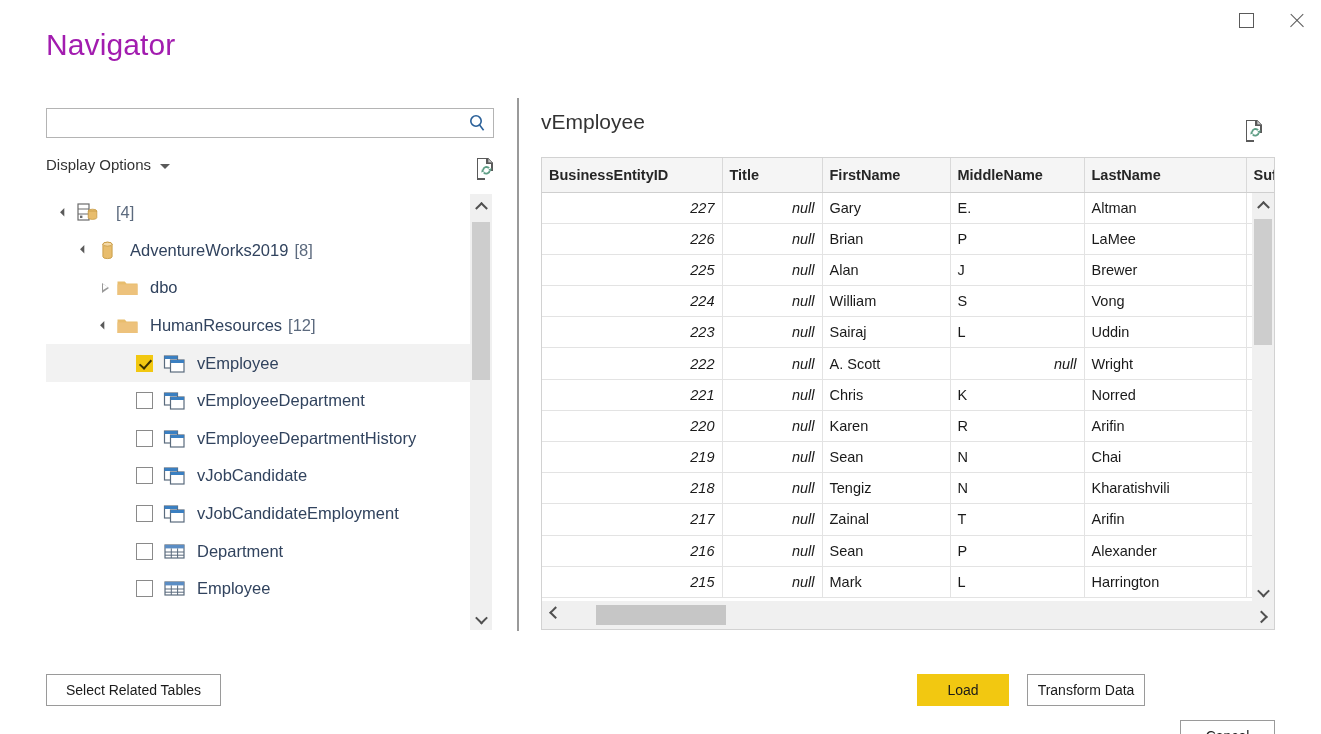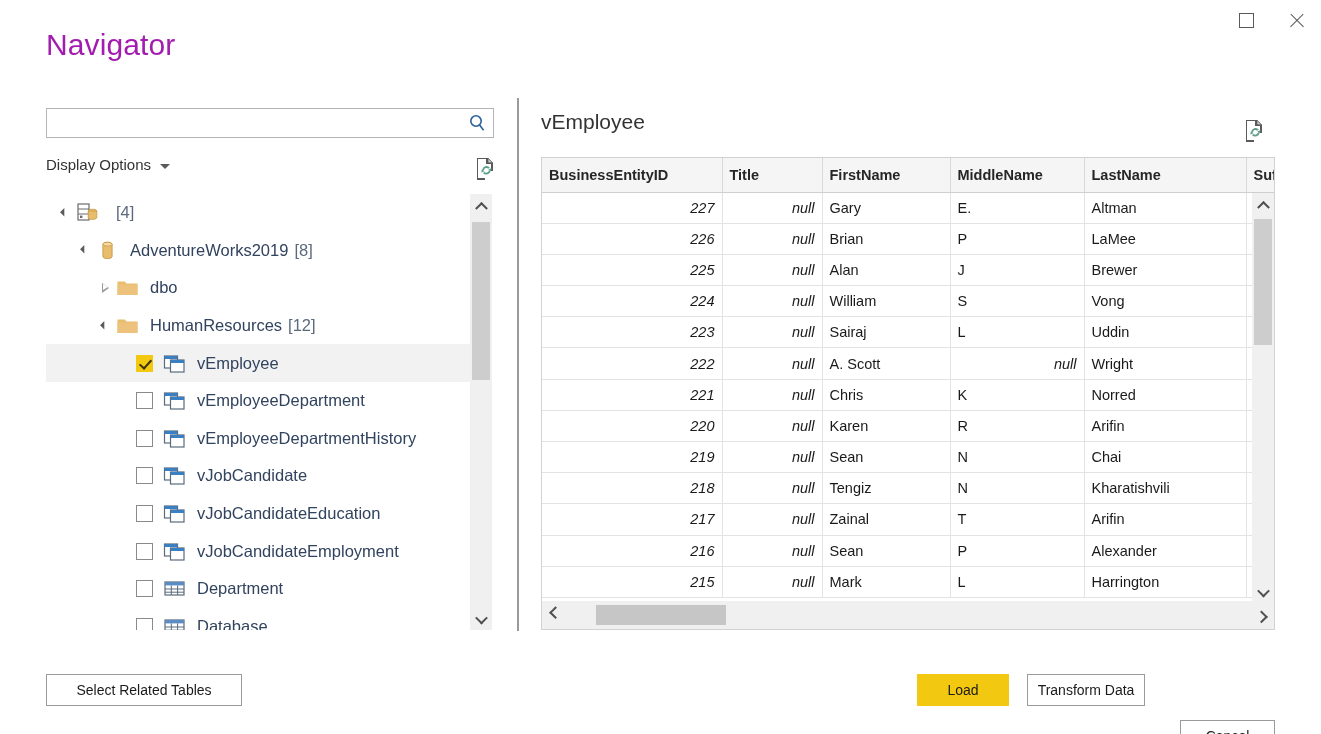--- a/index.html
+++ b/index.html
@@ -218,21 +218,21 @@
 
   
   .footer { position: absolute; left: 0; top: 660px; width: 1321px; height: 74px; }
   .btn {
     position: absolute; top: 14px; height: 32px;
     border: 1px solid #9a9a9a; background: #fff;
     font-size: 14px; color: #1a1a1a; cursor: default;
     font-family: "Liberation Sans", sans-serif;
     display: flex; align-items: center; justify-content: center;
   }
-  .btn-related { left: 46px; width: 196px; }
+  .btn-related { left: 46px; width: 175px; }
   .btn-load { left: 917px; width: 92px; background: #f2c811; border-color: #f2c811; }
   .btn-transform { left: 1027px; width: 118px; }
   .btn-cancel { left: 1180px; width: 95px; margin-top: 46px; }
 </style>
 </head>
 <body>
 
 <div id="app">
 
   <div class="titlebar">
@@ -389,33 +389,20 @@
             <span class="tw"></span>
             <span class="chk"></span>
             <span class="ico">
               <svg width="23" height="21" viewBox="0 0 23 21">
                 <rect x="1.5" y="3" width="13" height="12" fill="#fff" stroke="#5a6b7d" stroke-width="1.2"></rect>
                 <rect x="1.5" y="3" width="13" height="3" fill="#3a7fc1"></rect>
                 <rect x="7.5" y="7" width="13.5" height="12" fill="#fff" stroke="#5a6b7d" stroke-width="1.2"></rect>
                 <rect x="7.5" y="7" width="13.5" height="3" fill="#3a7fc1"></rect>
               </svg>
             </span>
-            <span class="tree-label">vJobCandidateEducation</span>
-          </div>
-          <div class="tree-row" style="padding-left: 68px;">
-            <span class="tw"></span>
-            <span class="chk"></span>
-            <span class="ico">
-              <svg width="23" height="21" viewBox="0 0 23 21">
-                <rect x="1.5" y="3" width="13" height="12" fill="#fff" stroke="#5a6b7d" stroke-width="1.2"></rect>
-                <rect x="1.5" y="3" width="13" height="3" fill="#3a7fc1"></rect>
-                <rect x="7.5" y="7" width="13.5" height="12" fill="#fff" stroke="#5a6b7d" stroke-width="1.2"></rect>
-                <rect x="7.5" y="7" width="13.5" height="3" fill="#3a7fc1"></rect>
-              </svg>
-            </span>
             <span class="tree-label">vJobCandidateEmployment</span>
           </div>
           <div class="tree-row" style="padding-left: 68px;">
             <span class="tw"></span>
             <span class="chk"></span>
             <span class="ico">
               <svg width="23" height="21" viewBox="0 0 23 21">
                 <rect x="2" y="4" width="19" height="13" fill="#fff" stroke="#5a6b7d" stroke-width="1.2"></rect>
                 <rect x="2" y="4" width="19" height="3.4" fill="#5b8dc4"></rect>
                 <line x1="2" y1="11" x2="21" y2="11" stroke="#5a6b7d" stroke-width="1"></line>
@@ -432,21 +419,21 @@
             <span class="ico">
               <svg width="23" height="21" viewBox="0 0 23 21">
                 <rect x="2" y="4" width="19" height="13" fill="#fff" stroke="#5a6b7d" stroke-width="1.2"></rect>
                 <rect x="2" y="4" width="19" height="3.4" fill="#5b8dc4"></rect>
                 <line x1="2" y1="11" x2="21" y2="11" stroke="#5a6b7d" stroke-width="1"></line>
                 <line x1="2" y1="14.2" x2="21" y2="14.2" stroke="#5a6b7d" stroke-width="1"></line>
                 <line x1="8.3" y1="7.4" x2="8.3" y2="17" stroke="#5a6b7d" stroke-width="1"></line>
                 <line x1="14.6" y1="7.4" x2="14.6" y2="17" stroke="#5a6b7d" stroke-width="1"></line>
               </svg>
             </span>
-            <span class="tree-label">Database</span>
+            <span class="tree-label">Employee</span>
           </div>
         </div>
 
       <div class="vbar" style="left:424px; top:0; height:436px;">
         <div class="arrow up">
           <span class="chev up"></span>
         </div>
         <div class="vthumb" style="top:28px; height:158px;"></div>
         <div class="arrow down">
           <span class="chev down"></span>

